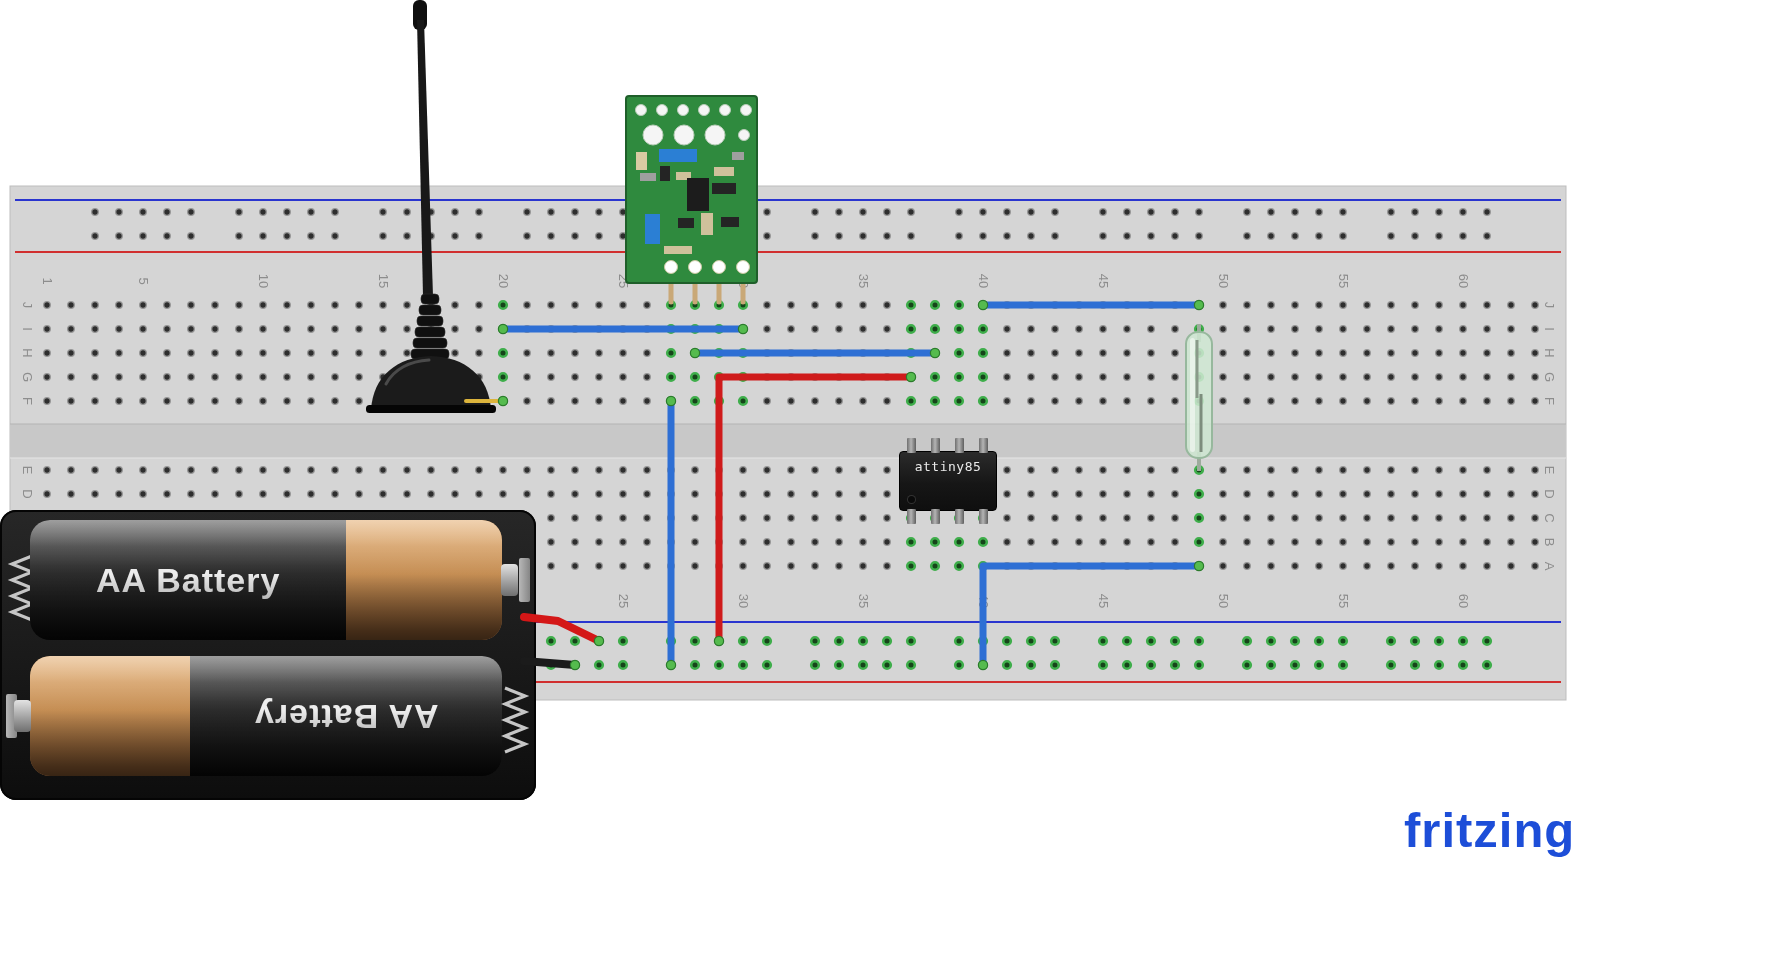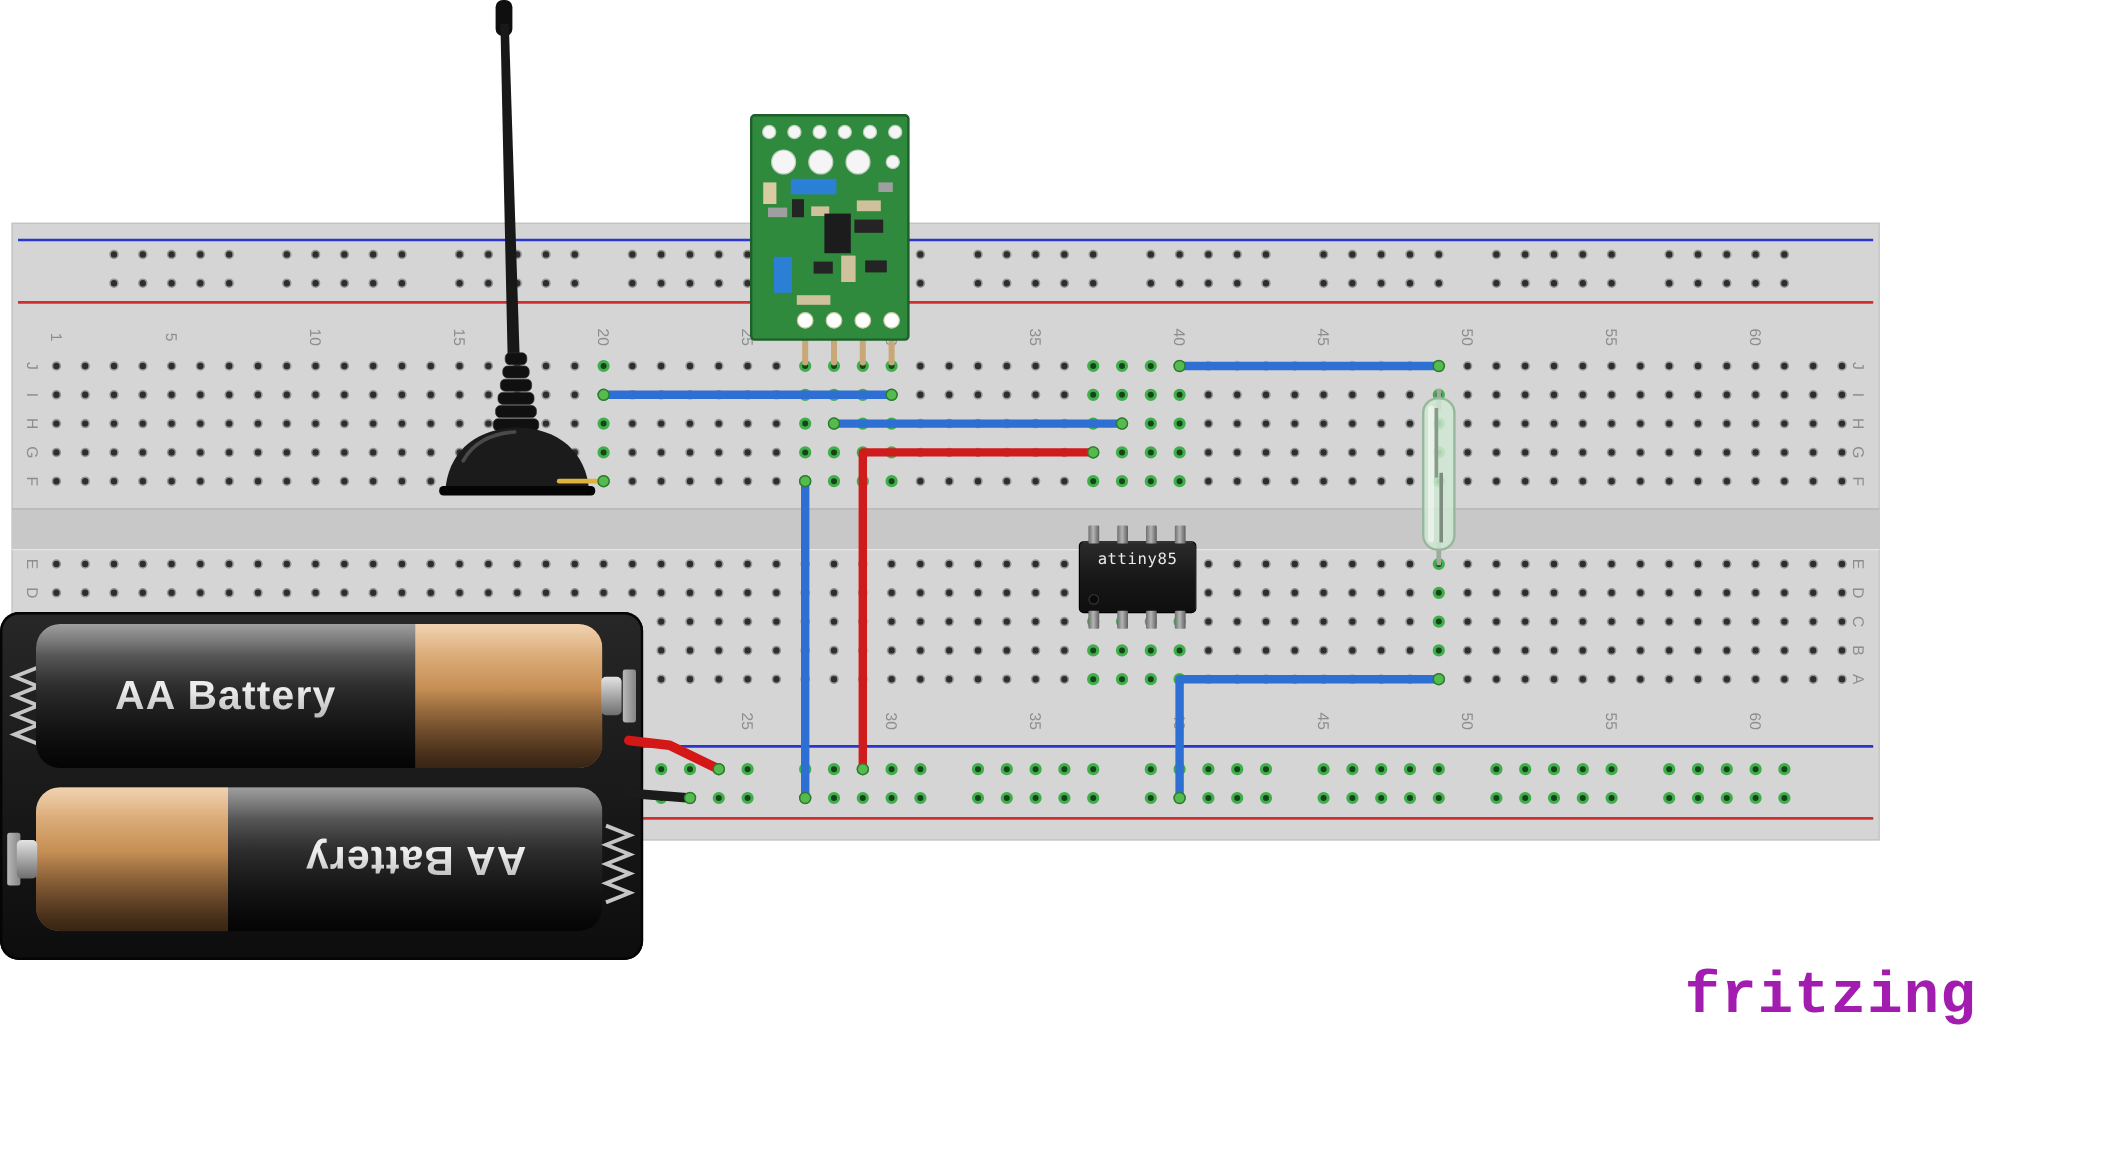--- a/index.html
+++ b/index.html
@@ -43,21 +43,21 @@
   .contact{position:absolute;width:11px;height:44px;border-radius:2px;
     background:linear-gradient(90deg,#b8b8b8,#868686);}
   .contact-tr{left:519px;top:48px;}
   .contact-bl{left:6px;top:184px;}
   .spring{position:absolute;}
   .spring-tl{left:2px;top:40px;}
   .spring-br{left:501px;top:172px;}
 
   
   .logo{position:absolute;left:1404px;top:802px;font-size:49px;font-weight:bold;
-    color:#a21caf;letter-spacing:1px;font-family:Liberation Mono, monospace;}
+    color:#1d4ed8;letter-spacing:1px;}
 </style>
 </head>
 <body>
 
 <div class="stage">
 
   <svg id="board-svg" class="layer">
       <rect x="10" y="186" width="1556" height="514" fill="#d5d5d5" stroke="#bdbdbd"></rect>
       <rect x="10" y="424" width="1556" height="34" fill="#c8c8c8"></rect>
       <line x1="10" y1="424" x2="1566" y2="424" stroke="#b3b3b3"></line>

